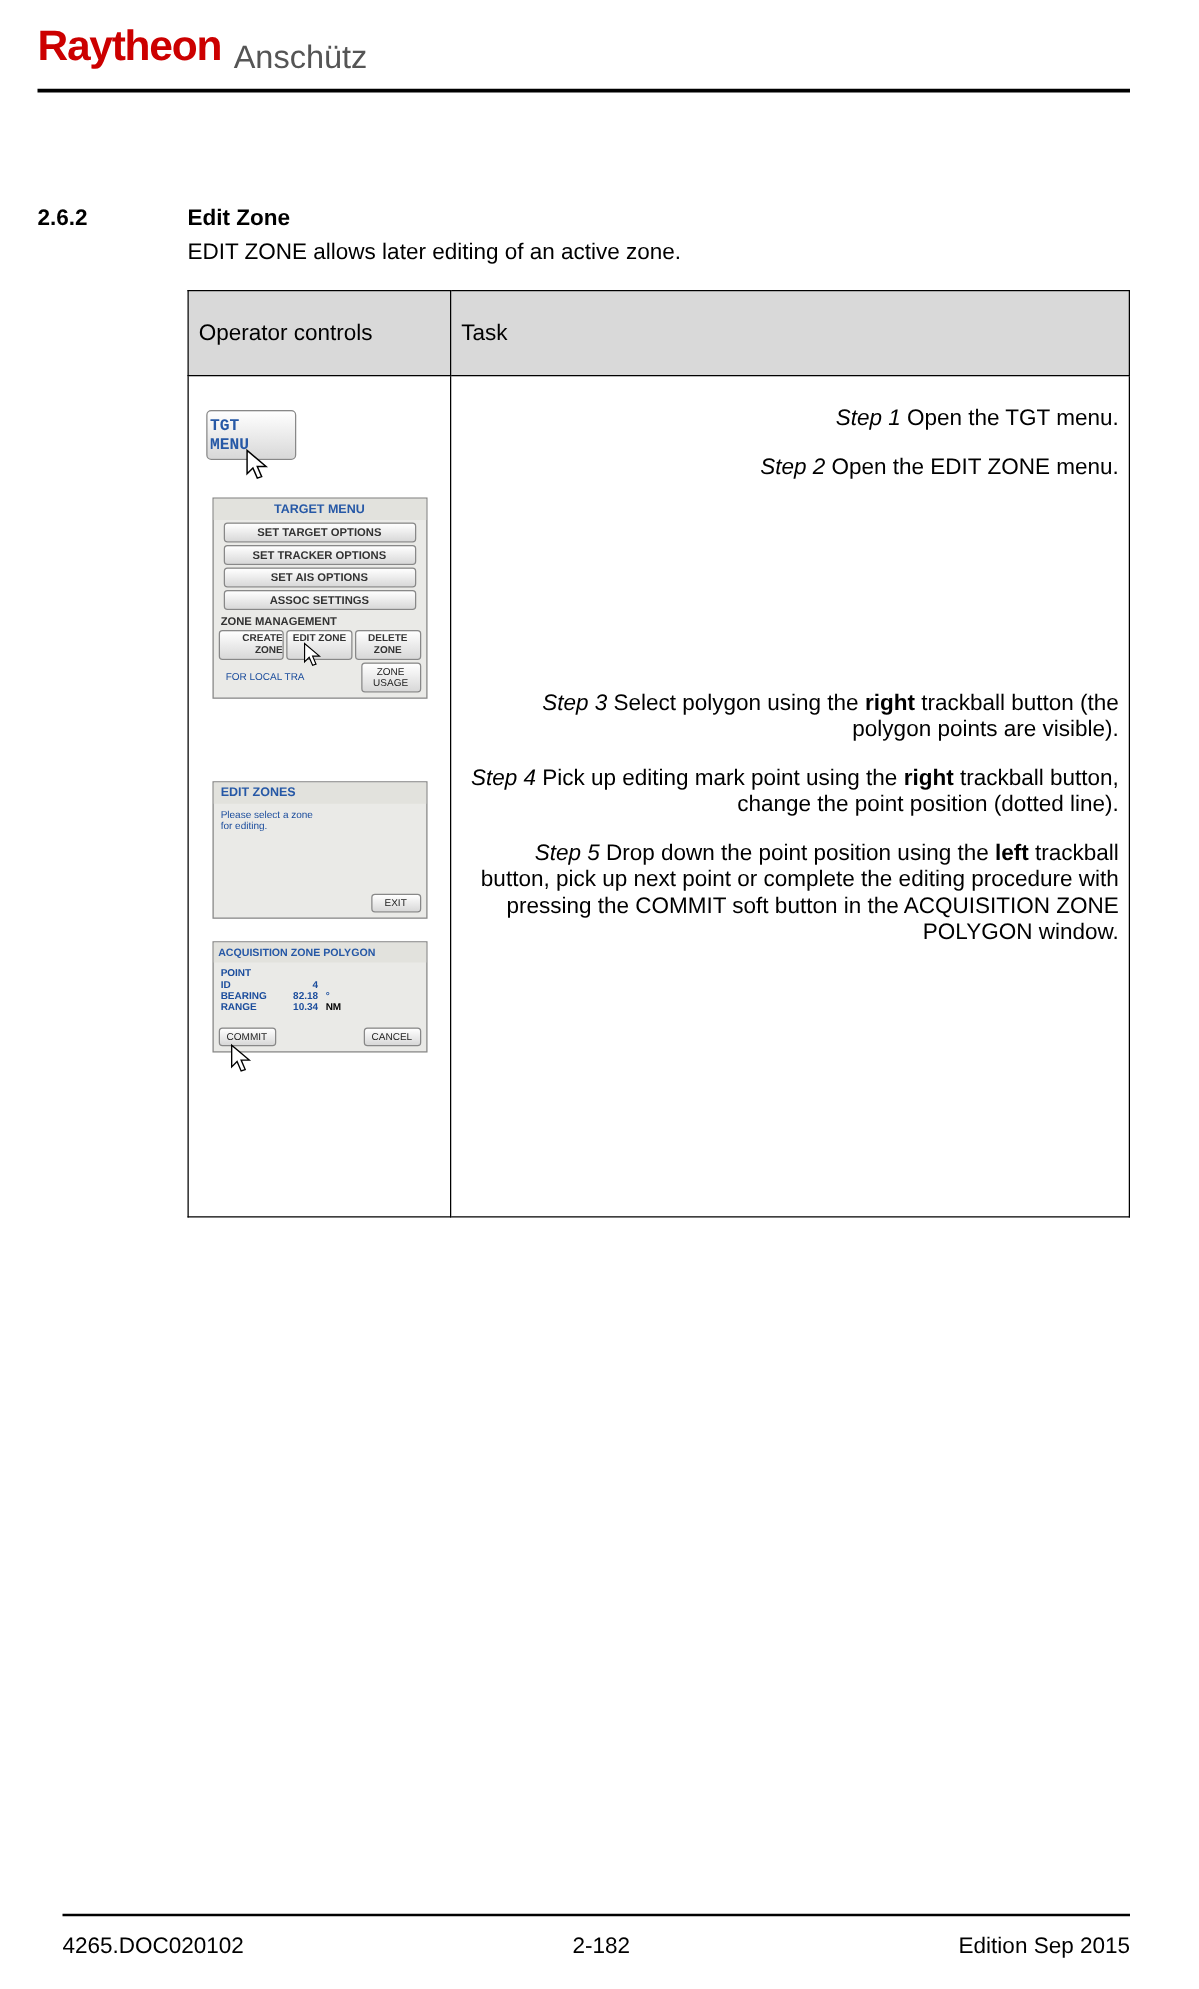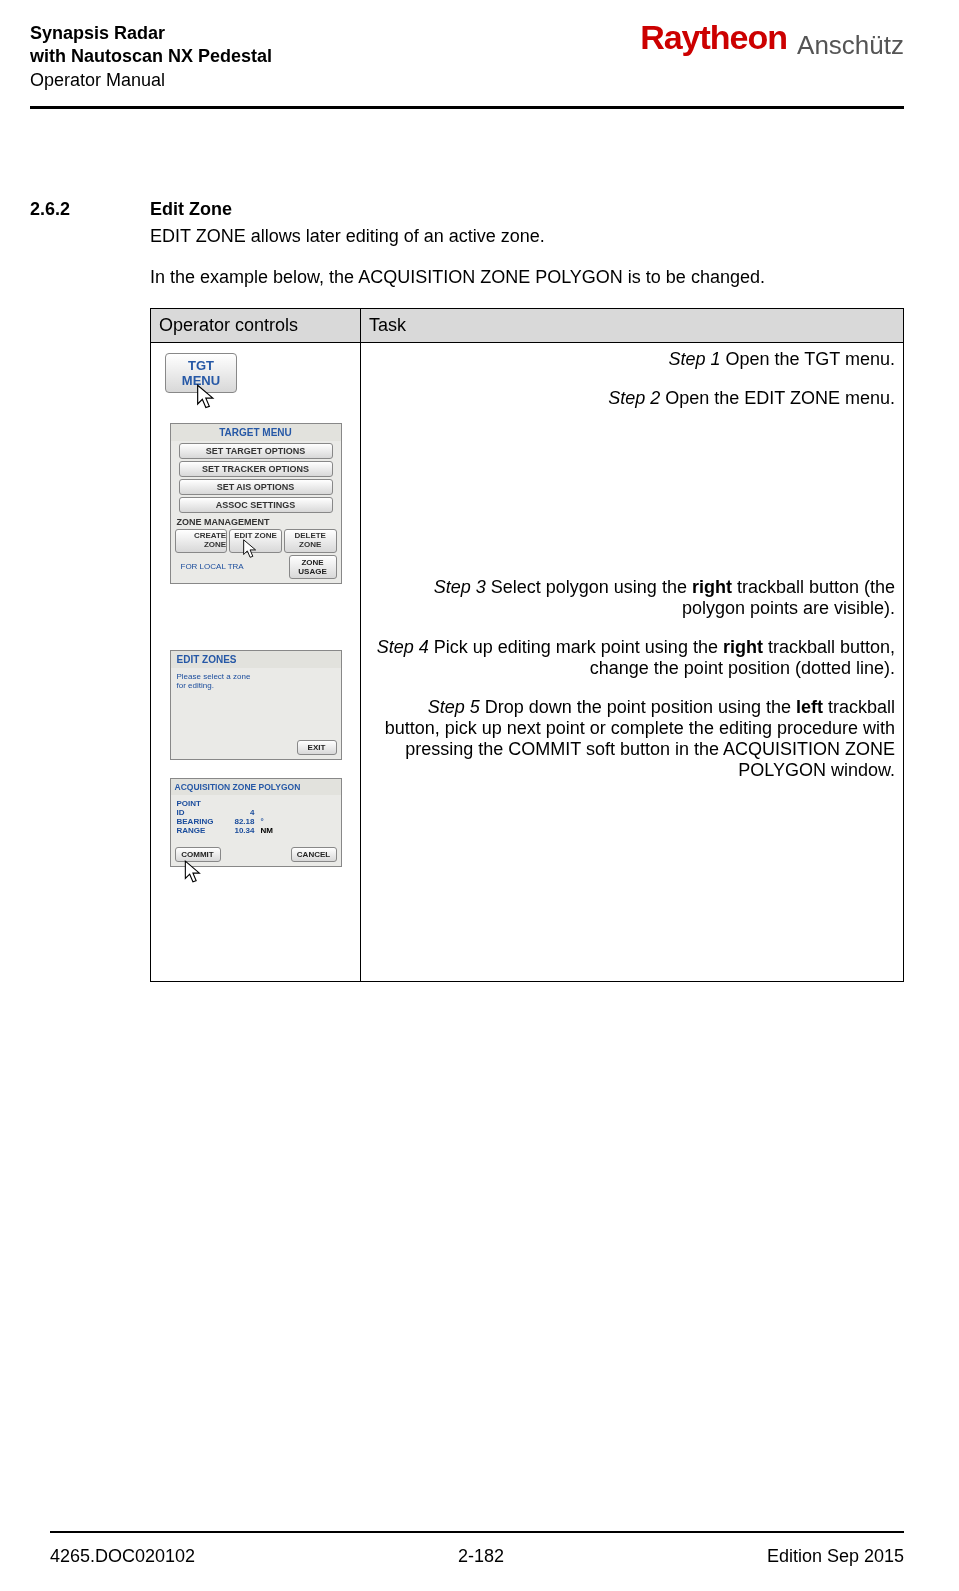--- a/index.html
+++ b/index.html
@@ -41,52 +41,52 @@
   .sec-title{ font-weight:bold; font-size:18px; margin-bottom:6px;}
   .para { margin-bottom:20px; font-size:18px;}
 
   table.task {
     border-collapse:collapse; width:100%;
     font-size:18px;
   }
   table.task th, table.task td {
     border:1px solid #000;
     vertical-align:top; text-align:left;
-    padding:6px 8px;
+    padding:23px 8px;
   }
   table.task th { background:#d9d9d9; font-weight:normal; }
   table.task th.col1 { width:210px; }
   td.cell-steps p { margin-bottom:18px;text-align:right; }
   td.cell-ops { padding:10px 8px 10px 8px; }
   .ital { font-style: italic; }
   .bold { font-weight: bold; }
 
   .gap { height:62px; }
 
   
   .ui-box { background:#eaeae7; border:1px solid #888; font-size:10px; color:#222; width:172px; margin:0 auto 18px auto; }
   .tgt-btn {
     width:72px; margin:4px 0 0 6px; padding:4px 2px;
     background:linear-gradient(#fff,#d8d8d8);
     border:1px solid #888; border-radius:4px;
-    color:#2658a6; font-weight:bold; text-align:center; font-size:13px;
+    color:#2658a6; font-weight:bold; text-align:left; font-size:13px;font-family:Liberation Mono, monospace;
   }
   .ui-head { background:#e2e2dd; text-align:center; font-weight:bold; color:#2658a6; padding:3px 0;}
   .ui-btn {
     display:block; width:154px; margin:2px auto;
     background:linear-gradient(#fff,#d8d8d8);
     border:1px solid #888; border-radius:3px;
     text-align:center; font-size:9px; font-weight:bold; color:#333; padding:2px 0;
   }
   .ui-sub { font-size:9px; font-weight:bold; color:#333; padding:2px 6px;}
   .row3 { display:flex; gap:2px; padding:0 4px;}
   .row3 .s { flex:1; font-size:8px; padding:2px 0; line-height:1.1; }
   .row2 { display:flex; justify-content:flex-end; gap:6px; padding:2px 4px 4px 4px;}
   .row2left { display:flex; justify-content:space-between; padding:2px 4px 4px 4px;}
-  .small-btn { background:linear-gradient(#fff,#d8d8d8); border:1px solid #888; border-radius:3px; font-size:8px; font-weight:bold; text-align:center; padding:2px 4px; }
+  .small-btn { background:linear-gradient(#fff,#d8d8d8); border:1px solid #888; border-radius:3px; font-size:8px; font-weight:normal; text-align:center; padding:2px 4px; }
   .note { font-size:8px; color:#1a4c9c; padding:2px 6px; }
 
   .panel-body { padding:4px 6px 6px 6px; min-height:70px; }
   .tiny { font-size:8px; color:#1a4c9c; }
   .kv { display:flex; font-size:8px; color:#1a4c9c; font-weight:bold;}
   .kv span:first-child { width:50px; }
   .kv span:nth-child(2){ width:34px; text-align:right; padding-right:6px;}
 
   
   .arrow {
@@ -95,39 +95,33 @@
 
   .footer {
     position:absolute; left:50px; right:55px; bottom:24px;
     display:flex; justify-content:space-between; font-size:18px;align-items:flex-end;
   }
 </style>
 </head>
 <body>
 
 <div class="header">
-  <div class="hdr-left">
-    <div class="bold">Synapsis Radar</div>
-    <div class="bold">with Nautoscan NX Pedestal</div>
-    <div>Operator Manual</div>
-  </div>
   <div class="logo-wrap">
     <span class="raytheon">Raytheon</span>
     <span class="anschutz">Anschütz</span>
   </div>
 </div>
 <hr class="top">
 
 <div class="content">
   <div class="sec-row">
     <div class="sec-num">2.6.2</div>
     <div class="sec-body">
       <div class="sec-title">Edit Zone</div>
       <p class="para">EDIT ZONE allows later editing of an active zone.</p>
-      <p class="para">In the example below, the ACQUISITION ZONE POLYGON is to be changed.</p>
 
       <table class="task">
         <tbody>
             <tr>
           <th class="col1">Operator controls</th>
           <th>Task</th>
         </tr>
         <tr>
           <td class="cell-ops">
 

